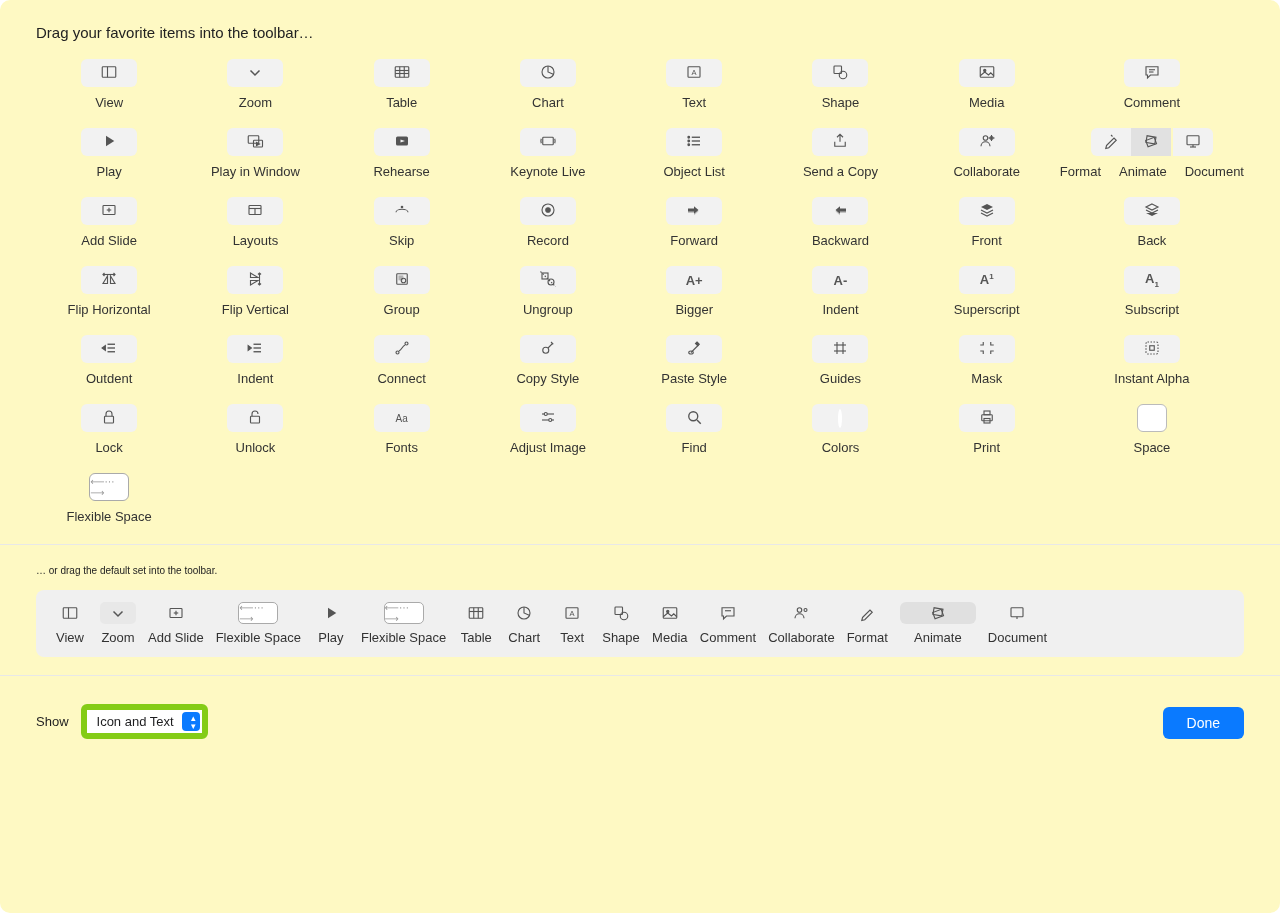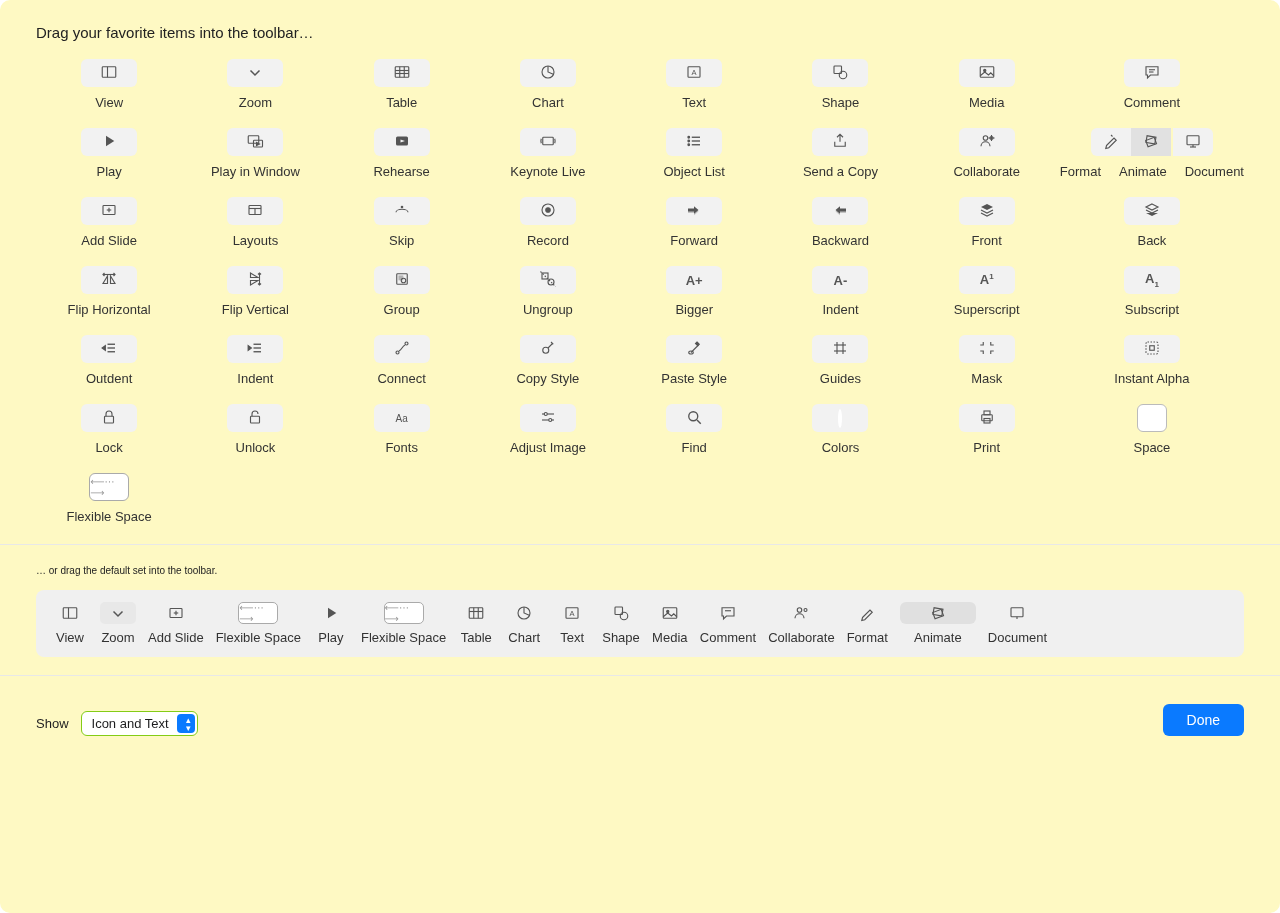--- a/index.html
+++ b/index.html
@@ -16,21 +16,21 @@
 .divider { border-top:1px solid #e8e8e8; margin:20px 0 0; }
 .subhead { padding:20px 36px 14px; font-size:10px; color:#222; }
 .defaultbar { margin:0 36px; background:#f0f0f0; border-radius:8px; padding:12px 16px; display:flex; align-items:center; gap:12px; }
 .defaultbar .ditem { display:flex; flex-direction:column; align-items:center; gap:6px; }
 .defaultbar .dic { width:36px; height:22px; display:flex; align-items:center; justify-content:center; color:#555; background:#f0f0f0; border-radius:5px; }
 .defaultbar .dic.btn { background:#e8e8e8; }
 .defaultbar .dic.selected { background:#e0e0e0; }
 .dlabel, .item-label { font-size:13px; color:#333; white-space:nowrap; }
 .footer { display:flex; align-items:flex-end; justify-content:space-between; padding:28px 36px; }
 .footer-left { display:flex; align-items:center; gap:12px; }
-.select { position:relative; background:#fff; border:1px solid #84cc16; border-radius:6px; padding:4px 28px 4px 10px; font-size:13px; }
+.select { position:relative; background:#fff; border:6px solid #84cc16; border-radius:6px; padding:4px 28px 4px 10px; font-size:13px; }
 .select::after { content:""; position:absolute; right:2px; top:2px; bottom:2px; width:18px; background:#0a7aff; border-radius:4px; }
 .select .chev { position:absolute; right:6px; top:50%; transform:translateY(-50%); color:#fff; font-size:9px; line-height:8px; z-index:1; }
 .done-btn { background:#0a7aff; color:#fff; border:none; border-radius:6px; padding:8px 24px; font-size:14px; }
 .seg { display:flex; gap:0; }
 .seg .btn { width:40px; border-radius:0; }
 .seg .btn:first-child { border-top-left-radius:6px; border-bottom-left-radius:6px; }
 .seg .btn:last-child { border-top-right-radius:6px; border-bottom-right-radius:6px; margin-left:2px; }
 .colorwheel { width:18px; height:18px; border-radius:50%; background:conic-gradient(red,orange,yellow,lime,cyan,blue,magenta,red); border:2px solid #fff; box-shadow:0 0 2px rgba(0,0,0,.4) inset; }
 .fsarrow { font-size:10px; color:#999; }
 svg { width:18px; height:18px; }

